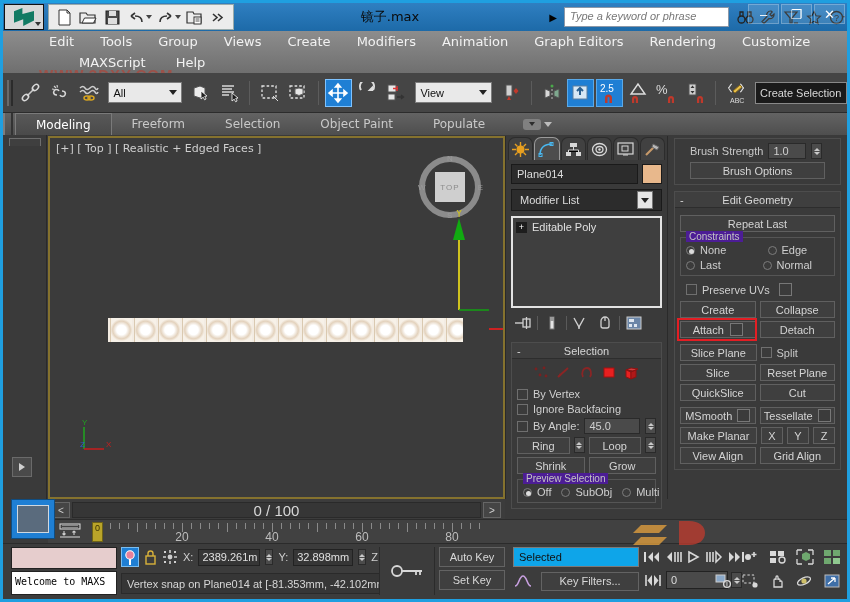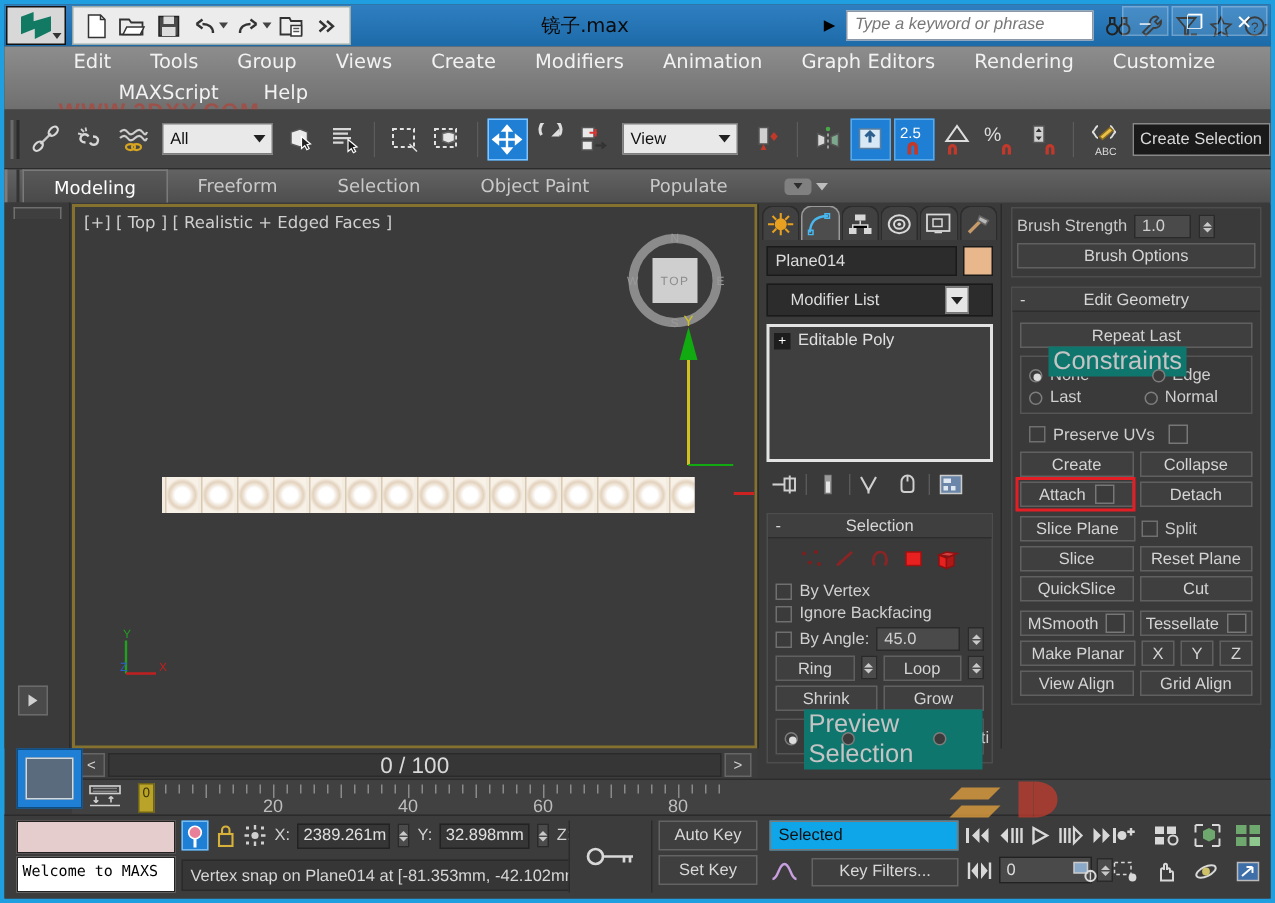--- a/index.html
+++ b/index.html
@@ -145,21 +145,21 @@
   .cptabs { display:flex; height:24px; padding:1px 2px 0 2px; gap:1px; }
   .cptab { flex:1; background:#414141; border:1px solid #2c2c2c; border-bottom:none;
            border-radius:7px 7px 0 0; display:flex; align-items:center; justify-content:center; }
   .cptab.sel { background:#4d4d4d; border-color:#9a9a9a; }
   .cp-body { padding:4px 5px; }
   .namerow { display:flex; gap:4px; margin-bottom:5px; }
   .namefield { flex:1; height:20px; background:#2c2c2c; border:1px solid #1a1a1a;
                color:#dcdcdc; display:flex; align-items:center; padding:0 5px; font-size:11px; }
   .swatch { width:20px; height:20px; background:#e8b88c; border:1px solid #1a1a1a; }
   .modlist { height:22px; background:#2c2c2c; border:1px solid #1a1a1a; display:flex;
-             align-items:center; padding:0 15px; color:#dcdcdc; font-size:11px; margin-bottom:5px; }
+             align-items:center; padding:0 8px; color:#dcdcdc; font-size:11px; margin-bottom:5px; }
   .modlist .sp { flex:1; }
   .modlist .db { width:16px; height:18px; background:#e6e6e6; border:1px solid #777;
                  display:flex; align-items:center; justify-content:center; }
   .modlist .db i { width:0;height:0;border-left:4px solid transparent;border-right:4px solid transparent;
                    border-top:5px solid #222; }
   .stack { height:92px; background:#3f3f3f; border:2px solid #e3e3e3; padding:3px; }
   .stack-item { display:flex; align-items:center; gap:5px; color:#e0e0e0; font-size:11px; }
   .plusbox { width:11px; height:11px; background:#1d1d1d; color:#fff; font-size:9px; line-height:10px;
              text-align:center; }
   .stackbtns { display:flex; align-items:center; gap:4px; padding:6px 2px 4px; }
@@ -185,22 +185,22 @@
               font-size:11px; padding:0 4px; display:flex; align-items:center; }
   .spin { width:11px; height:16px; background:#4b4b4b; border:1px solid #2a2a2a;
           display:flex; flex-direction:column; align-items:center; justify-content:center; gap:1px; }
   .spin i { width:0;height:0;border-left:3px solid transparent;border-right:3px solid transparent; }
   .spin i.u { border-bottom:3px solid #c9c9c9; }
   .spin i.d { border-top:3px solid #c9c9c9; }
   .btnrow { display:flex; gap:4px; margin-top:3px; }
   .mbtn { flex:1; height:17px; background:#3f3f3f; border:1px solid #606060; color:#d4d4d4;
           display:flex; align-items:center; justify-content:center; font-size:11px; }
   .grp { border:1px solid #555; margin-top:5px; padding:6px 5px 4px; position:relative; }
-  .grp > .gl { position:absolute; top:-7px; left:18px; background:#0f766e; padding:0 3px;
-               color:#c4c4c4; font-size:17px; }
+  .grp > .gl { position:absolute; top:-7px; left:5px; background:#4c1d95; padding:0 3px;
+               color:#c4c4c4; font-size:10px; }
   .two { display:flex; gap:10px; }
   .two > div { flex:1; display:flex; align-items:center; gap:5px; color:#cfcfcf; }
 
   
   .rightpanel { position:absolute; right:0; top:133px; width:180px; bottom:100px;
                 background:#3a3a3a; border-left:1px solid #2a2a2a; padding:2px 6px 0 6px;
                 overflow:hidden; }
   .sqbtn { width:13px; height:13px; background:#3b3b3b; border:1px solid #777; }
   .hl-attach { position:relative; }
   .hl-attach::after { content:""; position:absolute; left:-4px; top:-4px; right:-2px; bottom:-4px;
@@ -805,21 +805,21 @@
               </div>
             </div>
           </div>
         </div>
       </div>
     </div>
   </div>
 
   <div class="rightpanel">
 
-    <div style="border:1px solid #4d4d4d; padding:4px 3px 5px;">
+    <div style="border:1px solid #4d4d4d; padding:4px 15px 5px;">
       <div style="display:flex;align-items:center;gap:5px;">
         <span>Brush Strength</span>
         <span class="numfield" style="width:38px;flex:none;">1.0</span>
         <span class="spin">
             <i class="u"></i>
             <i class="d"></i>
           </span>
       </div>
       <div class="btnrow">
         <div class="mbtn">Brush Options</div>

